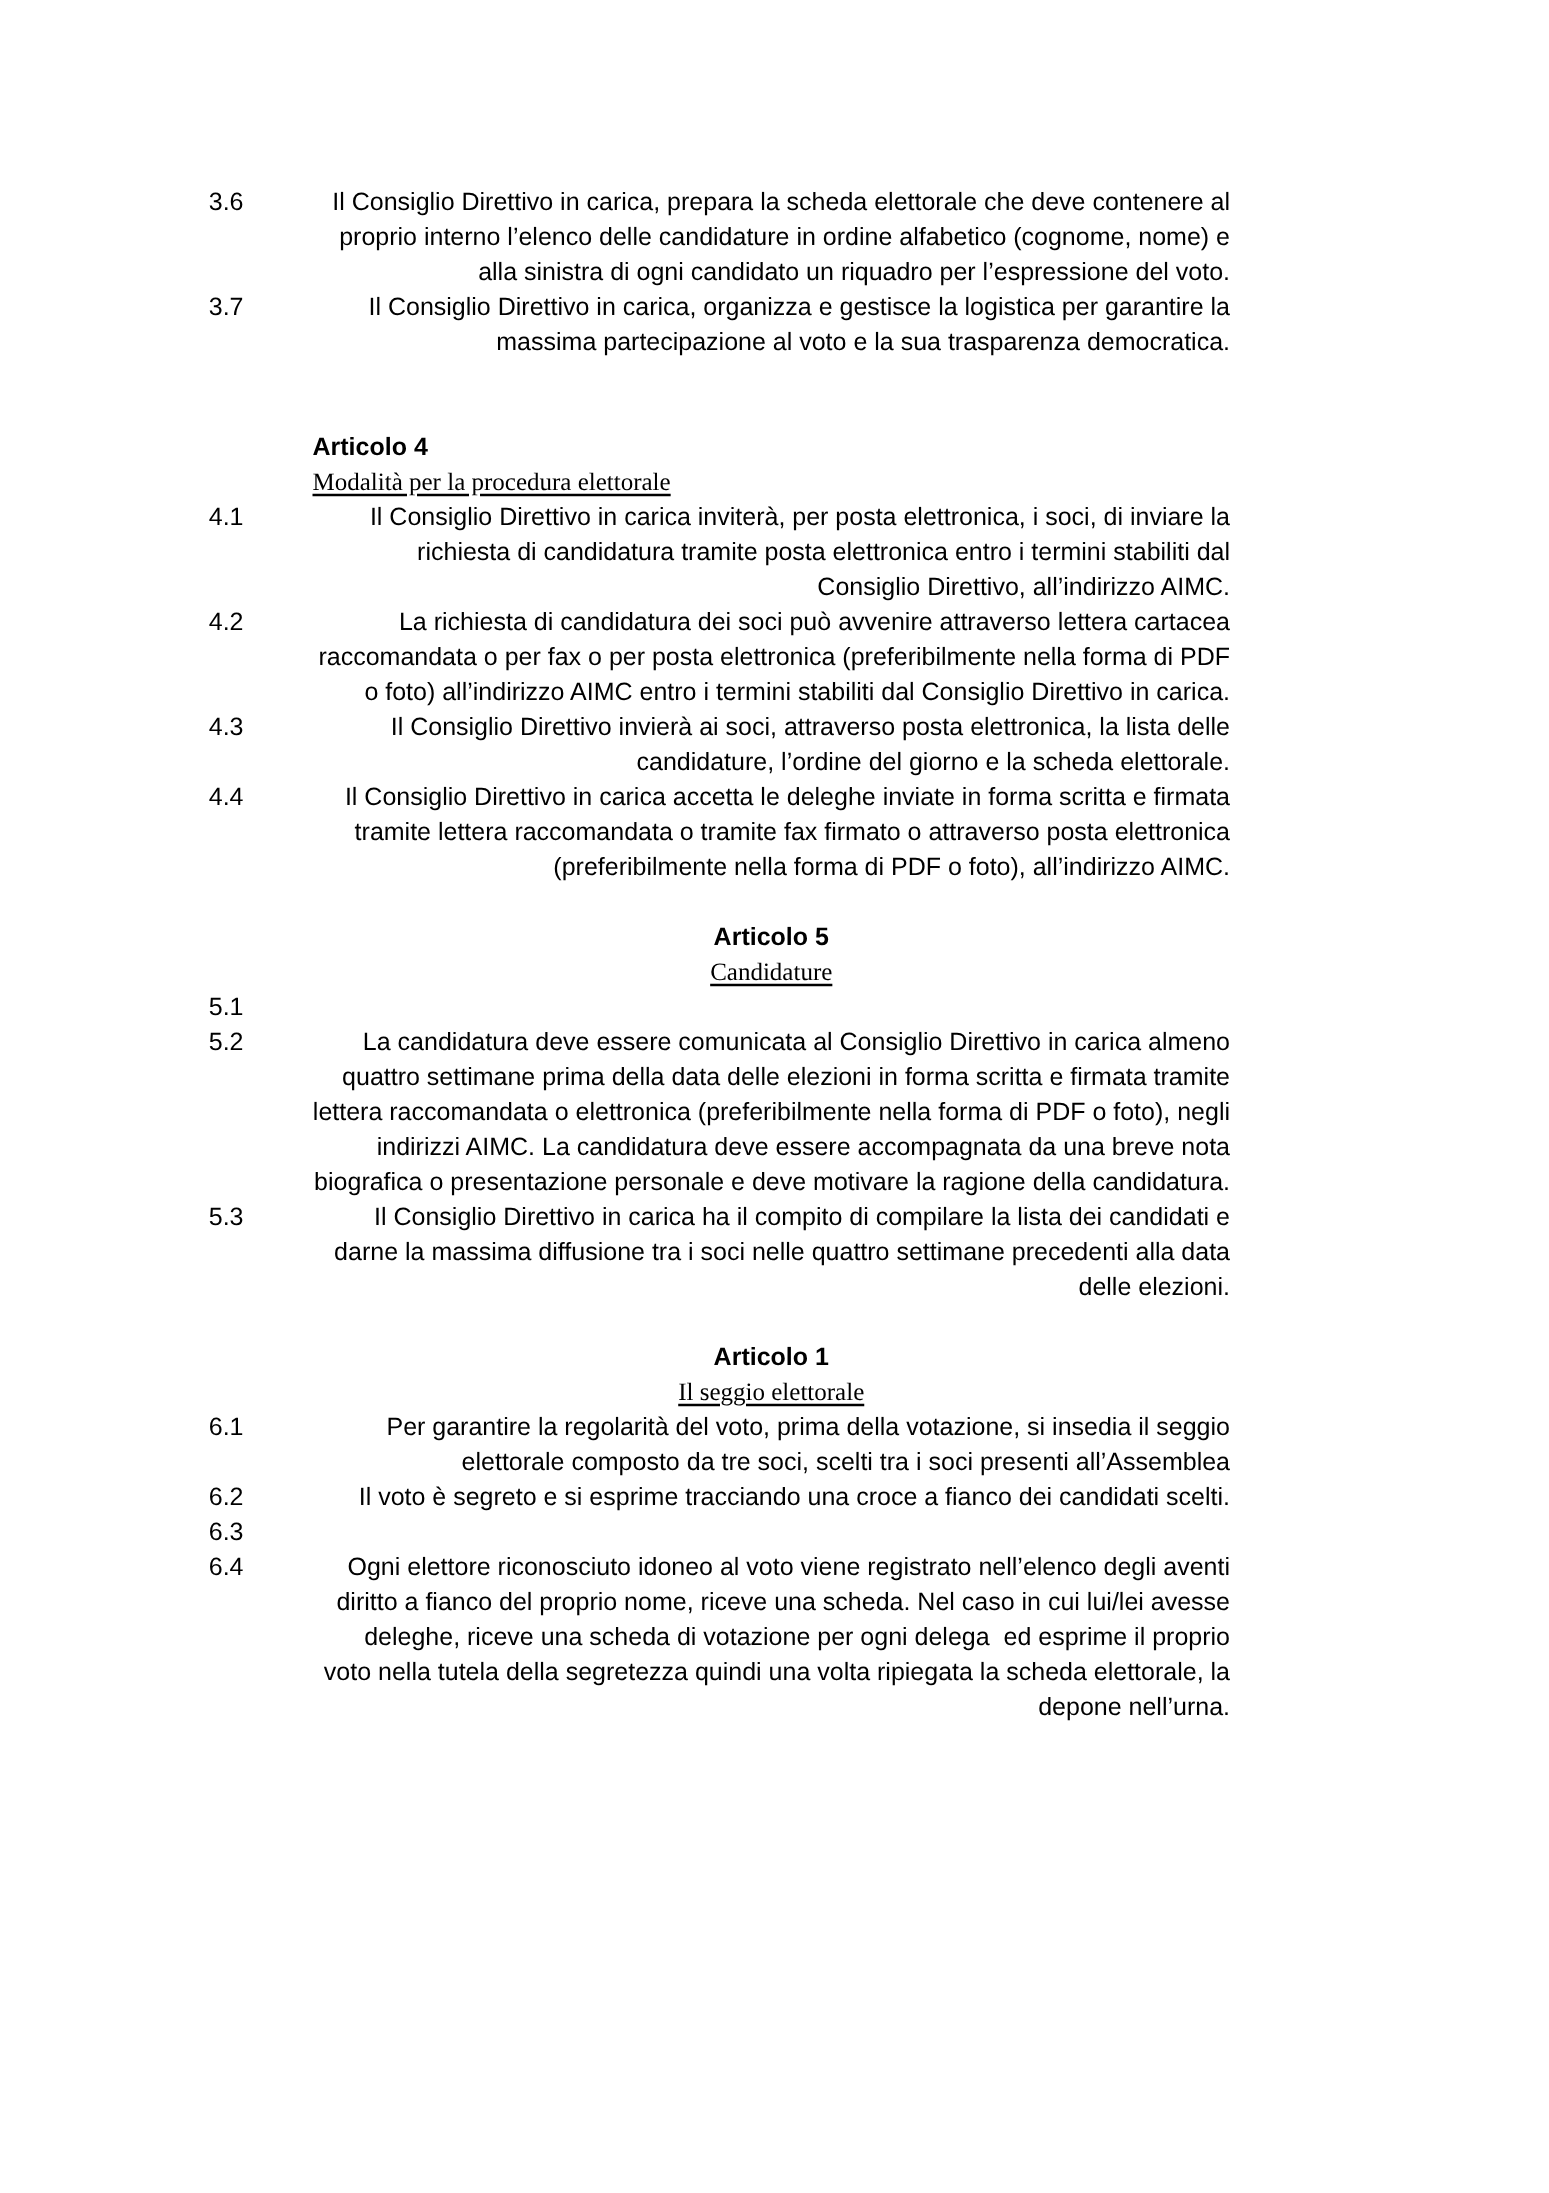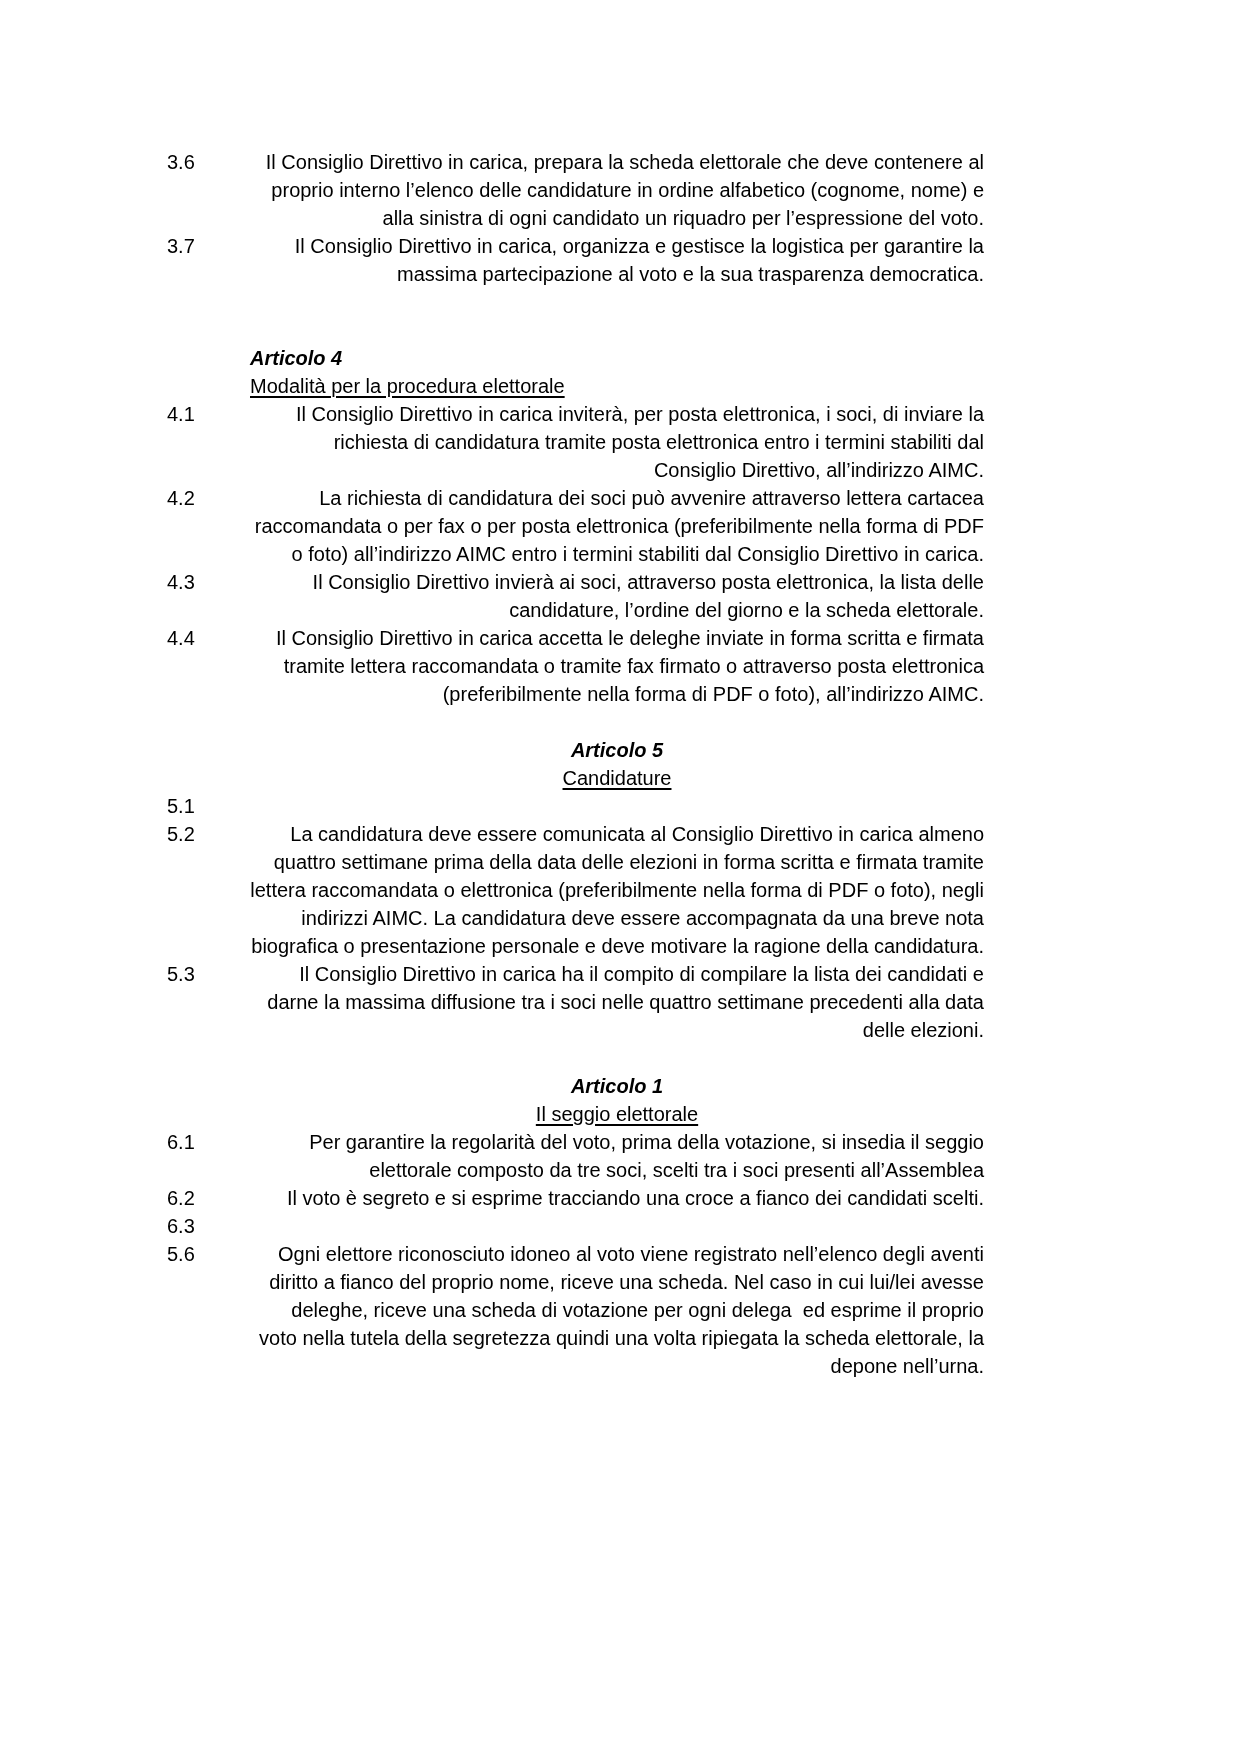--- a/index.html
+++ b/index.html
@@ -31,22 +31,22 @@
   .clause .txt {
     flex: 1;
     white-space: pre-wrap;
     text-align: right;
   }
   .article {
     margin-left: 83px;
   }
   .article.gap-2 { margin-top: 56px; }
   .article.gap-1 { margin-top: 28px; text-align: center; }
-  .article-title { font-weight: bold; font-style: italic; }
-  .article-subtitle { text-decoration: underline; text-underline-offset: 3px; }
+  .article-title { font-weight: bold; }
+  .article-subtitle { text-decoration: underline; text-underline-offset: 3px; font-family: Liberation Serif, serif; }
 </style>
 </head>
 <body>
 
 <div class="page">
 
   <div class="clause">
     <div class="num">3.6</div>
     <div class="txt">Il Consiglio Direttivo in carica, prepara la scheda elettorale che deve contenere al proprio interno l’elenco delle candidature in ordine alfabetico (cognome, nome) e alla sinistra di ogni candidato un riquadro per l’espressione del voto.</div>
   </div>
@@ -101,17 +101,17 @@
     <div class="txt">Per garantire la regolarità del voto, prima della votazione, si insedia il seggio elettorale composto da tre soci, scelti tra i soci presenti all’Assemblea</div>
   </div>
   <div class="clause">
     <div class="num">6.2</div>
     <div class="txt"> Il voto è segreto e si esprime tracciando una croce a fianco dei candidati scelti.</div>
   </div>
   <div class="clause">
     <div class="num">6.3</div>
   </div>
   <div class="clause">
-    <div class="num">5.6</div>
+    <div class="num">6.4</div>
     <div class="txt">Ogni elettore riconosciuto idoneo al voto viene registrato nell’elenco degli aventi diritto a fianco del proprio nome, riceve una scheda. Nel caso in cui lui/lei avesse deleghe, riceve una scheda di votazione per ogni delega  ed esprime il proprio voto nella tutela della segretezza quindi una volta ripiegata la scheda elettorale, la depone nell’urna.</div>
   </div>
 
 </div>
 
 </body></html>

